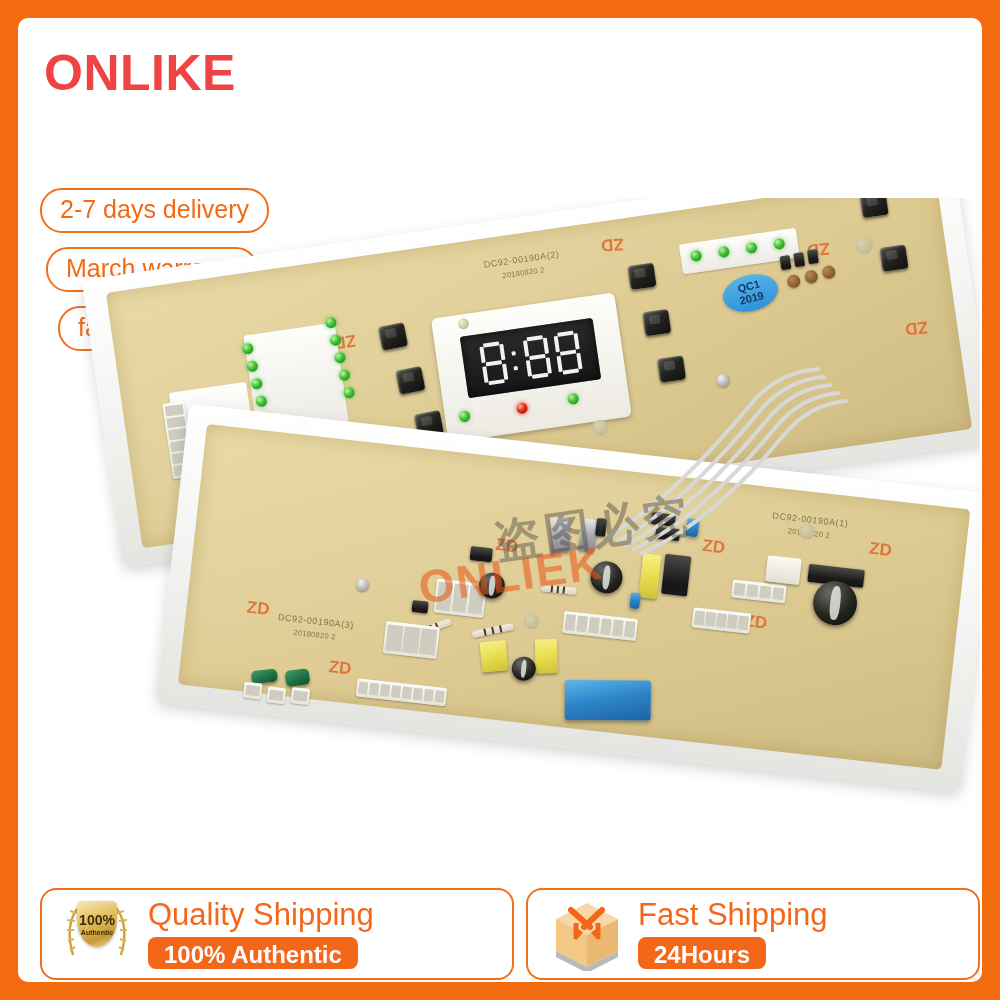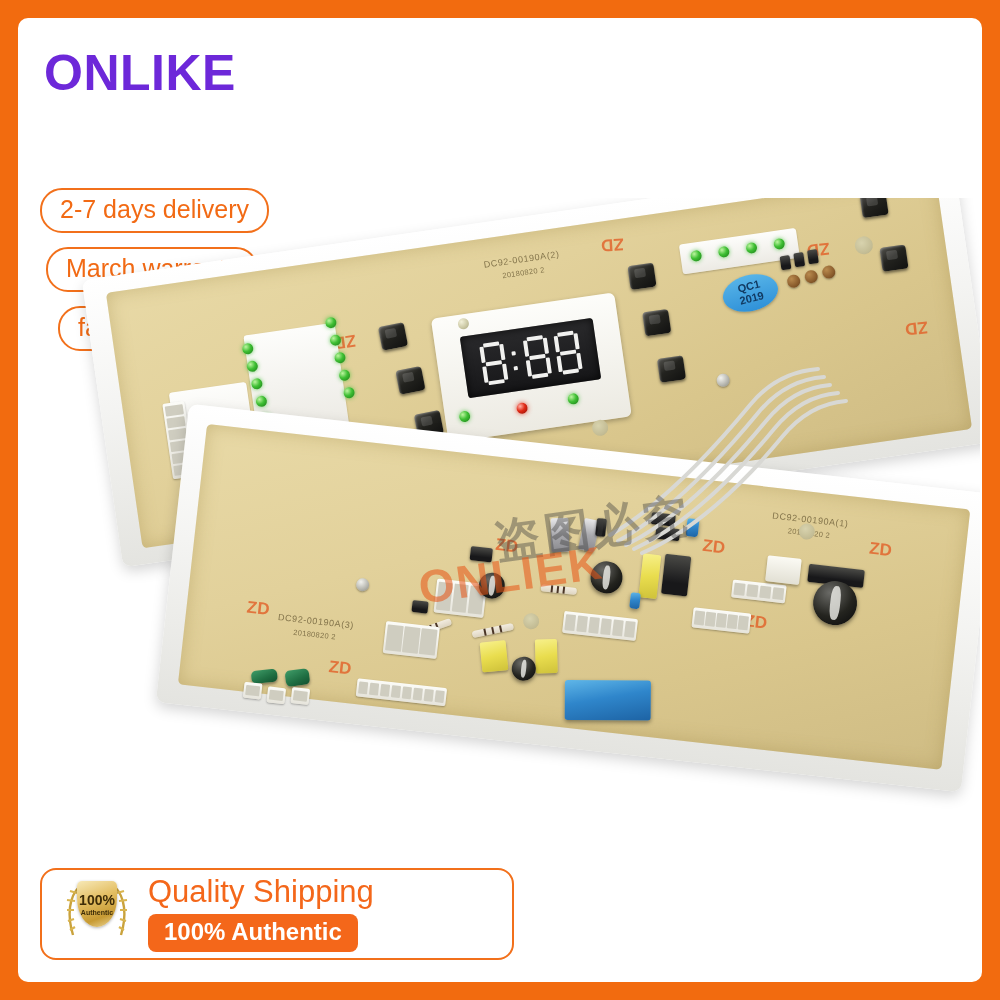--- a/index.html
+++ b/index.html
@@ -12,21 +12,21 @@
     position:absolute;inset:0;
     background:#f26b0f;
   }
   .inner{
     position:absolute;left:18px;top:18px;right:18px;bottom:18px;
     background:#ffffff;border-radius:10px;
   }
   
   .logo{
     position:absolute;left:26px;top:30px;
-    font-size:50px;font-weight:bold;color:#6d28d9;
+    font-size:50px;font-weight:bold;color:#ef4444;
     letter-spacing:0.5px;line-height:1;
   }
   
   .badges{position:absolute;left:22px;top:170px;}
   .badge{
     display:inline-block;
     border:2.5px solid #f2701b;border-radius:22px;
     color:#f26a14;font-size:25px;font-weight:500;
     padding:5px 18px 7px 18px;margin-bottom:14px;
     background:#fff;white-space:nowrap;
@@ -203,33 +203,33 @@
     font-size:46px;font-weight:bold;color:rgba(60,60,60,.40);
     font-family:"DejaVu Sans", sans-serif;letter-spacing:3px;
     transform:rotate(-8deg);white-space:nowrap;pointer-events:none;
   }
   .wm-brand{
     position:absolute;left:378px;top:350px;
     font-size:46px;font-weight:bold;color:rgba(232,84,20,.55);
     letter-spacing:2px;transform:rotate(-8deg);white-space:nowrap;pointer-events:none;
   }
   
-  .banner{position:absolute;left:22px;bottom:26px;width:940px;height:88px;}
+  .banner{position:absolute;left:22px;bottom:6px;width:940px;height:88px;}
   .panel{
     position:absolute;top:0;height:88px;
     border:2.5px solid #f2701b;border-radius:16px;background:#fff;
     display:flex;align-items:center;
   }
   .panel.left{left:0;width:470px;}
   .panel.right{right:0;width:450px;}
   .panel .txtcol{display:flex;flex-direction:column;justify-content:center;margin-left:14px;}
   .bigtxt{color:#f4671a;font-size:31px;font-weight:500;line-height:1.05;margin-bottom:5px;}
   .pill{
     background:#f4671a;color:#fff;font-size:24px;font-weight:bold;
-    border-radius:8px;padding:4px 16px 6px 16px;display:inline-block;align-self:flex-start;
+    border-radius:8px;padding:4px 16px 0 16px;display:inline-block;align-self:flex-start;
   }
   
   .shield{position:relative;width:74px;height:74px;margin-left:18px;flex:none;}
   .shield .body{
     position:absolute;left:17px;top:4px;width:40px;height:46px;
     background:linear-gradient(160deg,#f7e9b8 0%,#e4bf63 40%,#c79a33 75%,#f0dca0 100%);
     border-radius:5px 5px 50% 50%/5px 5px 62% 62%;
     box-shadow:0 1px 3px rgba(0,0,0,.3);
     display:flex;flex-direction:column;align-items:center;justify-content:center;
   }
@@ -536,17 +536,33 @@
           <div class="p100">100%</div>
           <div class="pau">Authentic</div>
         </div>
       </div>
       <div class="txtcol">
         <div class="bigtxt">Quality Shipping</div>
         <div class="pill">100% Authentic</div>
       </div>
     </div>
 
+    <div class="panel right">
+      <div class="boxicon">
+        <svg viewBox="0 0 74 74" width="74" height="74">
+          <polygon points="37,6 68,22 37,38 6,22" fill="#f7d9a6"></polygon>
+          <polygon points="6,22 37,38 37,70 6,54" fill="#f3c884"></polygon>
+          <polygon points="68,22 37,38 37,70 68,54" fill="#eab870"></polygon>
+          <polygon points="6,54 37,70 68,54 68,60 37,76 6,60" fill="#b9b9b9"></polygon>
+          <path d="M21,13 L40,30 M52,13 L34,30" stroke="#f4671a" stroke-width="6" fill="none" stroke-linecap="round"></path>
+          <path d="M26,26 L26,40 L31,34 M48,26 L48,40 L43,34" stroke="#f4671a" stroke-width="5" fill="none" stroke-linejoin="round"></path>
+        </svg>
+      </div>
+      <div class="txtcol">
+        <div class="bigtxt">Fast Shipping</div>
+        <div class="pill">24Hours</div>
+      </div>
+    </div>
 
   </div>
 
 </div>
 </div>
 
 </body></html>

